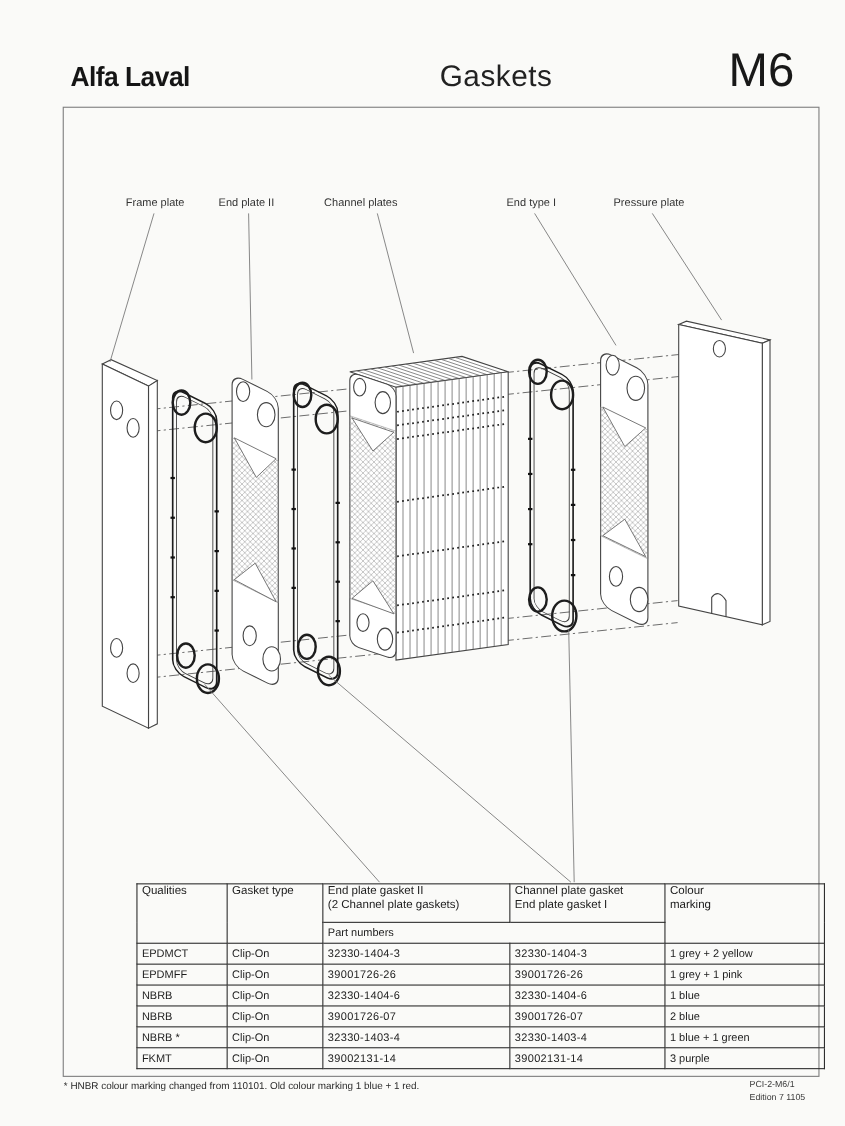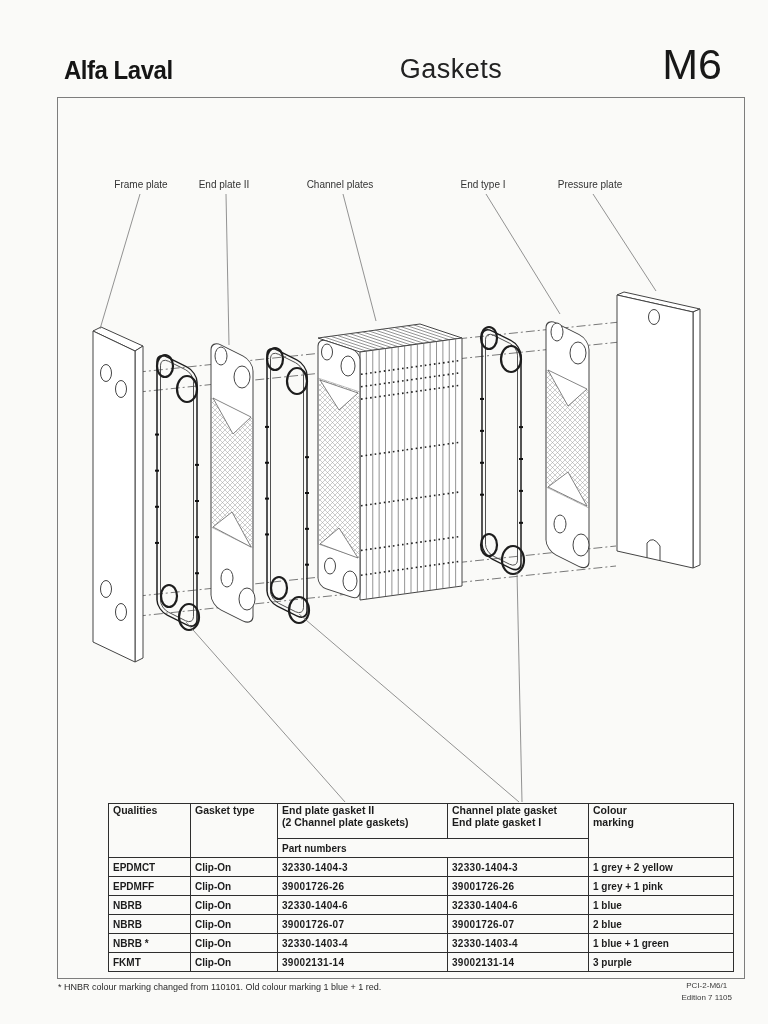--- a/index.html
+++ b/index.html
@@ -9,34 +9,34 @@
   
   .logo{left:64px;top:56px;font-size:25px;font-weight:bold;letter-spacing:-0.5px;color:#151515;transform:scaleX(.96);transform-origin:left;}
   .title{left:451px;top:54px;transform:translateX(-50%);font-size:27px;font-weight:400;letter-spacing:.5px;color:#222;}
   .model{right:46px;top:40px;font-size:43px;font-weight:400;color:#181818;}
   
   .content-box{left:57px;top:97px;width:686px;height:880px;border:1px solid #7d7d7d;background:transparent;}
   
   .dlabel{top:179px;transform:translateX(-50%);font-size:10px;color:#333;white-space:nowrap;}
   svg{position:absolute;left:0;top:0;}
   
-  table.parts{position:absolute;left:108px;top:803px;width:625px;border-collapse:collapse;table-layout:fixed;
-              font-size:10px;color:#1c1c1c;background:#fff0;font-weight:bold;}
+  table.parts{position:absolute;left:124px;top:803px;width:625px;border-collapse:collapse;table-layout:fixed;
+              font-size:10px;color:#1c1c1c;background:#fff0;}
   table.parts td{border:1px solid #2e2e2e;padding:0 4px;overflow:hidden;white-space:nowrap;}
   td.hcell{vertical-align:top;padding-top:3px;font-size:10.5px;}
   td.left{text-align:left;padding-left:6px;}
   td.ctr{}
   tr.hdr{height:35px;}
   tr.pn{height:19px;}
   tr.datarow{height:19px;}
   .ls{letter-spacing:.3px;margin-top:30px;}
   .blockline{display:block;line-height:12px;}
   
   .footnote{left:58px;top:982px;font-size:9px;color:#2a2a2a;text-align:right;}
-  .docref{right:36px;top:980px;font-size:8px;color:#3a3a3a;text-align:center;line-height:10px;margin-left:32px;}
+  .docref{right:36px;top:980px;font-size:8px;color:#3a3a3a;line-height:10px;margin-left:32px;}
 </style>
 </head>
 <body>
 
 <div class="abs logo">Alfa Laval</div>
 <div class="abs title">Gaskets</div>
 <div class="abs model">M6</div>
 
 <div class="abs content-box"></div>
 
@@ -217,21 +217,21 @@
 
   <g stroke="#777" stroke-width="0.8">
     <line x1="186" y1="622" x2="345" y2="802"></line>
     <line x1="299" y1="614" x2="519" y2="802"></line>
     <line x1="517" y1="572" x2="522" y2="802"></line>
   </g>
 </svg>
 
 <div class="abs dlabel" style="left:141px">Frame plate</div>
 <div class="abs dlabel" style="left:224px">End plate II</div>
-<div class="abs dlabel" style="left:340px">Channel plates</div>
+<div class="abs dlabel" style="left:328px">Channel plates</div>
 <div class="abs dlabel" style="left:483px">End type I</div>
 <div class="abs dlabel" style="left:590px">Pressure plate</div>
 
 <table class="parts">
   <colgroup>
       <col style="width:82px">
       <col style="width:87px">
       <col style="width:170px">
       <col style="width:141px">
       <col style="width:145px">

